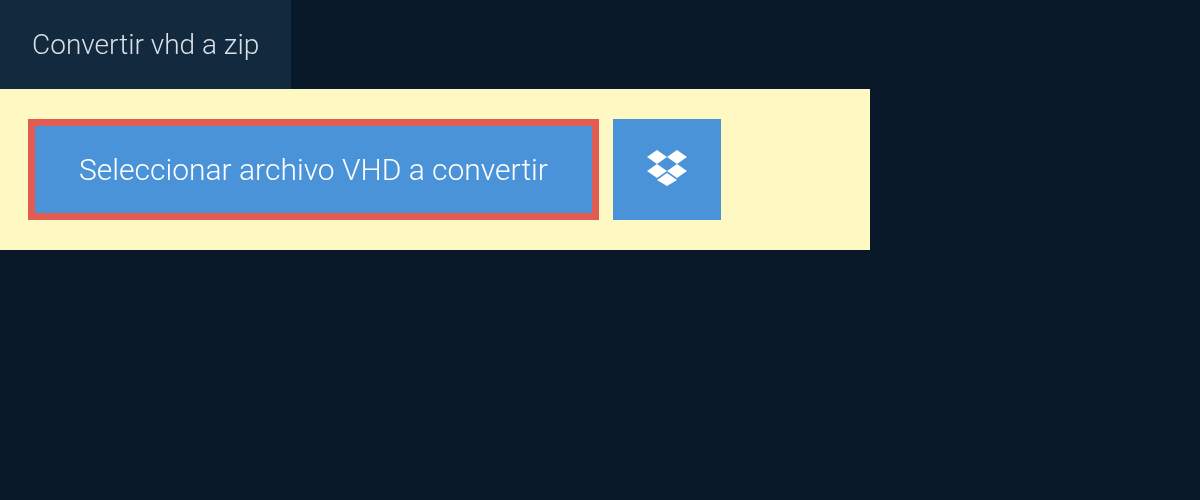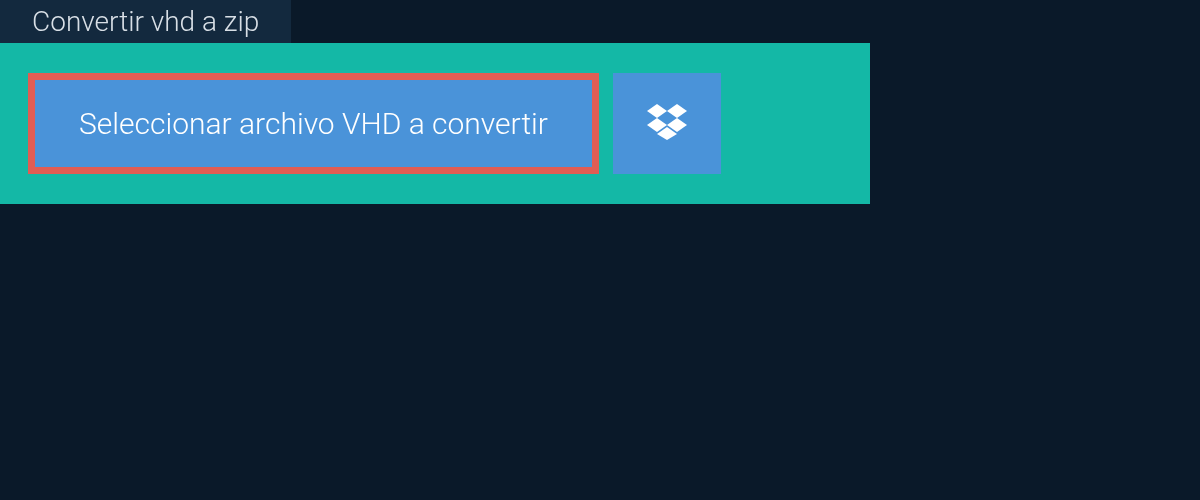--- a/index.html
+++ b/index.html
@@ -12,27 +12,27 @@
       font-family: -apple-system, BlinkMacSystemFont, 'Segoe UI', Roboto, Helvetica, Arial, sans-serif;
       width: 1200px;
       height: 500px;
     }
     .tab-container {
       display: inline-block;
     }
     .tab {
       background: #13293e;
       color: #d8dfe6;
-      padding: 5px 32px;
+      padding: 28px 32px;
       font-size: 28px;
       font-weight: 300;
       display: inline-block;
     }
     .content-panel {
-      background: #14b8a6;
+      background: #fef9c3;
       padding: 30px 28px;
       display: flex;
       gap: 14px;
       align-items: stretch;
       width: 870px;
     }
     .file-select-wrapper {
       border: 7px solid #e15d54;
       display: inline-flex;
     }

